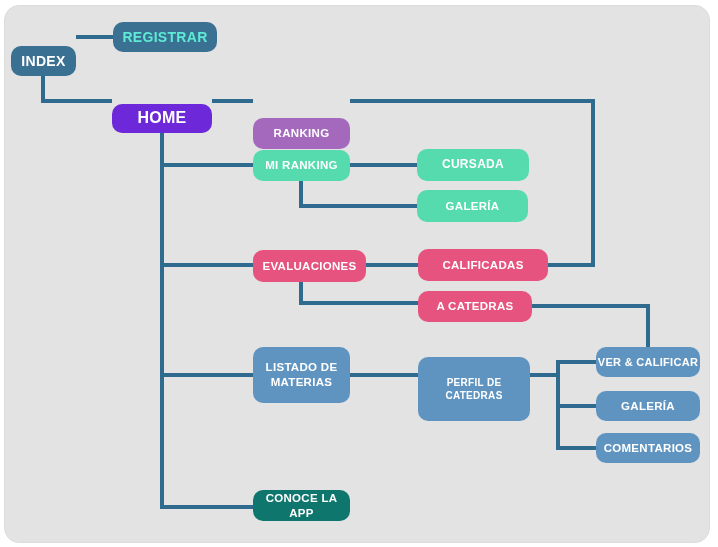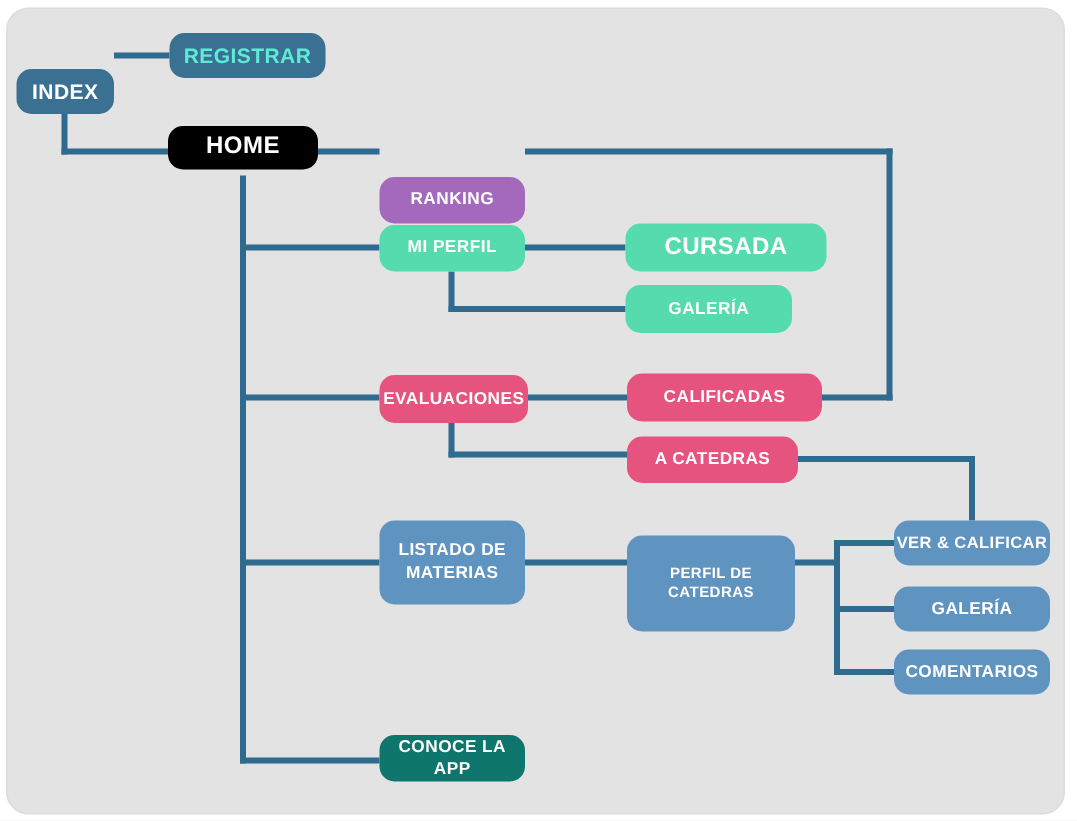--- a/index.html
+++ b/index.html
@@ -48,26 +48,26 @@
       <div class="seg" style="left: 646px; top: 304px; width: 4px; height: 43px; background: rgb(47, 107, 142);"></div>
       <div class="seg" style="left: 162px; top: 373px; width: 91px; height: 4px; background: rgb(47, 107, 142);"></div>
       <div class="seg" style="left: 350px; top: 373px; width: 68px; height: 4px; background: rgb(47, 107, 142);"></div>
       <div class="seg" style="left: 530px; top: 373px; width: 30px; height: 4px; background: rgb(47, 107, 142);"></div>
       <div class="seg" style="left: 556px; top: 360px; width: 4px; height: 90px; background: rgb(47, 107, 142);"></div>
       <div class="seg" style="left: 560px; top: 360px; width: 36px; height: 4px; background: rgb(47, 107, 142);"></div>
       <div class="seg" style="left: 560px; top: 404px; width: 36px; height: 4px; background: rgb(47, 107, 142);"></div>
       <div class="seg" style="left: 560px; top: 446px; width: 36px; height: 4px; background: rgb(47, 107, 142);"></div>
       <div class="node" style="left: 11px; top: 22px; width: 65px; height: 30px; background: rgb(58, 113, 147); color: rgb(255, 255, 255); font-size: 14px; margin-top: 24px;">INDEX</div>
       <div class="node" style="left: 113px; top: 22px; width: 104px; height: 30px; background: rgb(58, 113, 147); color: #5eead4; font-size: 14px;">REGISTRAR</div>
-      <div class="node" style="left: 112px; top: 84px; width: 100px; height: 29px; background: #000000; color: rgb(255, 255, 255); font-size: 16px;">HOME</div>
+      <div class="node" style="left: 112px; top: 104px; width: 100px; height: 29px; background: #6d28d9; color: rgb(255, 255, 255); font-size: 16px;">HOME</div>
       <div class="node" style="left: 253px; top: 86px; width: 97px; height: 31px; background: rgb(164, 105, 189); color: rgb(255, 255, 255); font-size: 11.5px; margin-top: 32px;">RANKING</div>
-      <div class="node" style="left: 253px; top: 150px; width: 97px; height: 31px; background: rgb(85, 219, 173); color: rgb(255, 255, 255); font-size: 11.5px;">MI PERFIL</div>
-      <div class="node" style="left: 417px; top: 149px; width: 134px; height: 32px; background: rgb(85, 219, 173); color: rgb(255, 255, 255); font-size: 16px;">CURSADA</div>
+      <div class="node" style="left: 253px; top: 150px; width: 97px; height: 31px; background: rgb(85, 219, 173); color: rgb(255, 255, 255); font-size: 11.5px;">MI RANKING</div>
+      <div class="node" style="left: 417px; top: 149px; width: 112px; height: 32px; background: rgb(85, 219, 173); color: rgb(255, 255, 255); font-size: 12px;">CURSADA</div>
       <div class="node" style="left: 417px; top: 190px; width: 111px; height: 32px; background: rgb(85, 219, 173); color: rgb(255, 255, 255); font-size: 11.5px;">GALERÍA</div>
-      <div class="node" style="left: 253px; top: 250px; width: 99px; height: 32px; background: rgb(229, 83, 126); color: rgb(255, 255, 255); font-size: 11.5px;">EVALUACIONES</div>
+      <div class="node" style="left: 253px; top: 250px; width: 113px; height: 32px; background: rgb(229, 83, 126); color: rgb(255, 255, 255); font-size: 11.5px;">EVALUACIONES</div>
       <div class="node" style="left: 418px; top: 249px; width: 130px; height: 32px; background: rgb(229, 83, 126); color: rgb(255, 255, 255); font-size: 11.5px;">CALIFICADAS</div>
       <div class="node" style="left: 418px; top: 291px; width: 114px; height: 31px; background: rgb(229, 83, 126); color: rgb(255, 255, 255); font-size: 11.5px;">A CATEDRAS</div>
       <div class="node" style="left: 253px; top: 347px; width: 97px; height: 56px; background: rgb(96, 148, 192); color: rgb(255, 255, 255); font-size: 11.5px;">LISTADO DE
 MATERIAS</div>
       <div class="node" style="left: 418px; top: 357px; width: 112px; height: 64px; background: rgb(96, 148, 192); color: rgb(255, 255, 255); font-size: 10px;">PERFIL DE
 CATEDRAS</div>
       <div class="node" style="left: 596px; top: 347px; width: 104px; height: 30px; background: rgb(96, 148, 192); color: rgb(255, 255, 255); font-size: 11px;">VER &amp; CALIFICAR</div>
       <div class="node" style="left: 596px; top: 391px; width: 104px; height: 30px; background: rgb(96, 148, 192); color: rgb(255, 255, 255); font-size: 11.5px;">GALERÍA</div>
       <div class="node" style="left: 596px; top: 433px; width: 104px; height: 30px; background: rgb(96, 148, 192); color: rgb(255, 255, 255); font-size: 11.5px;">COMENTARIOS</div>
       <div class="node" style="left: 253px; top: 490px; width: 97px; height: 31px; background: #0f766e; color: rgb(255, 255, 255); font-size: 11.5px;">CONOCE LA APP</div>

